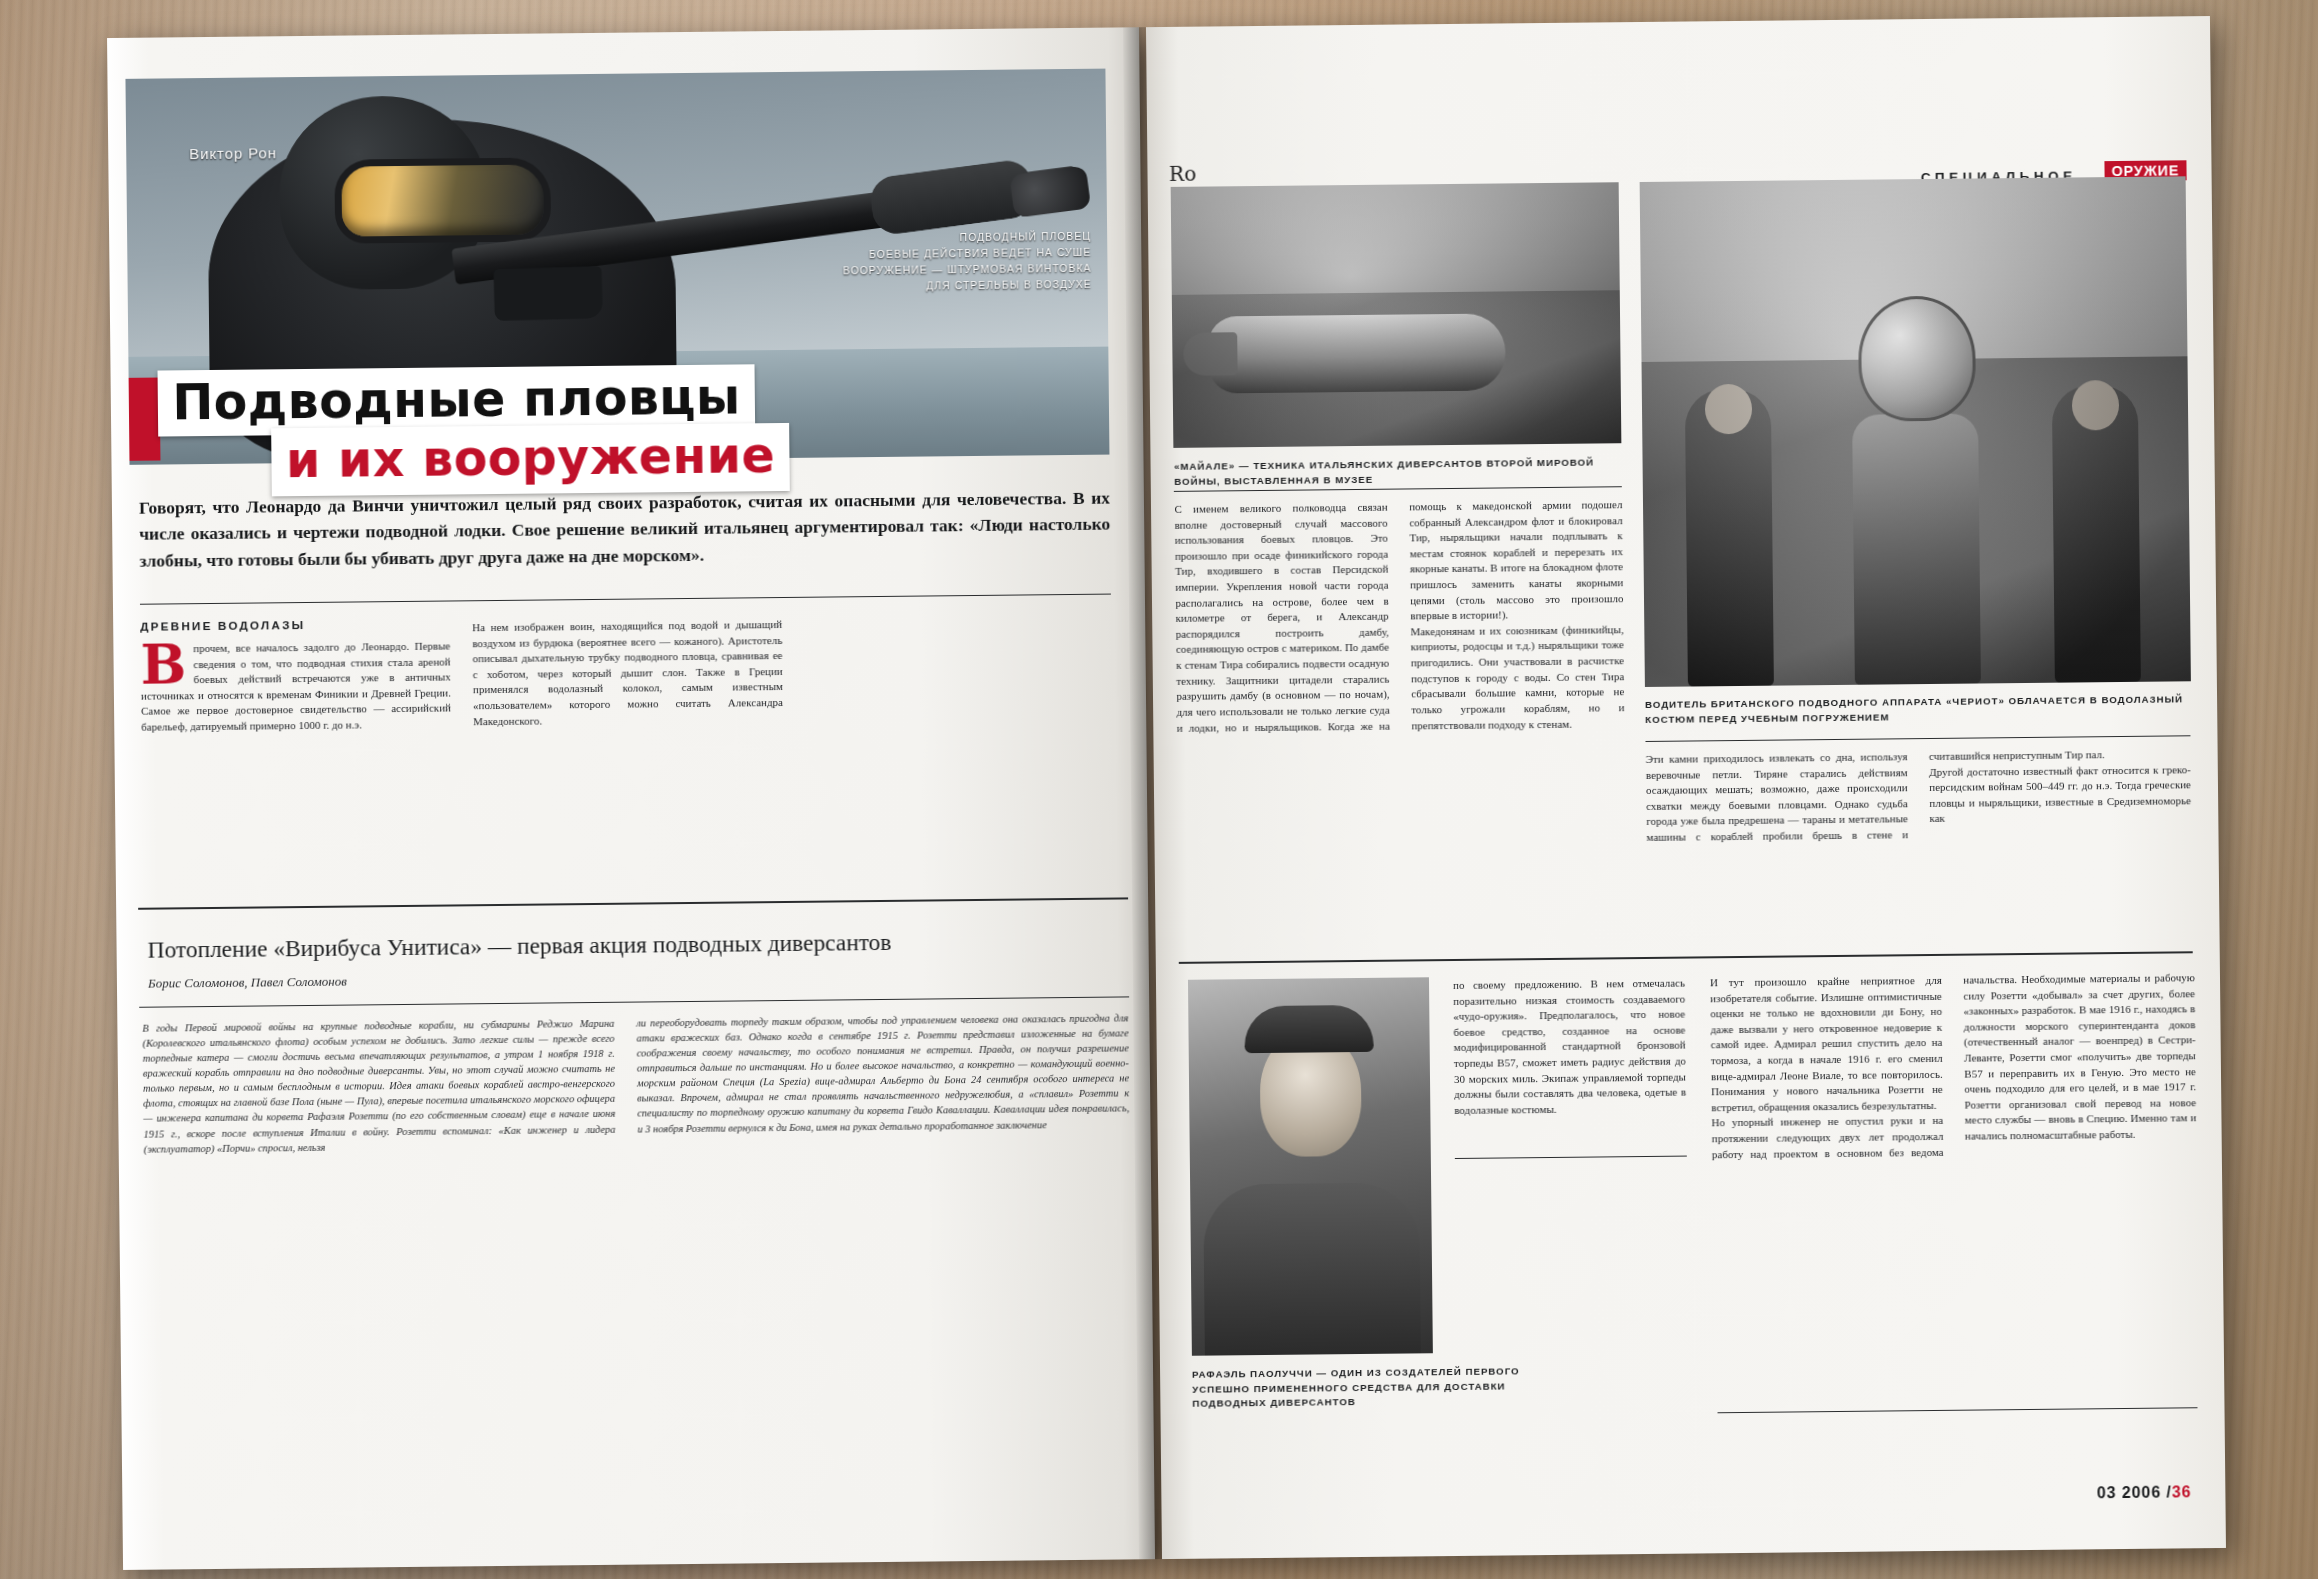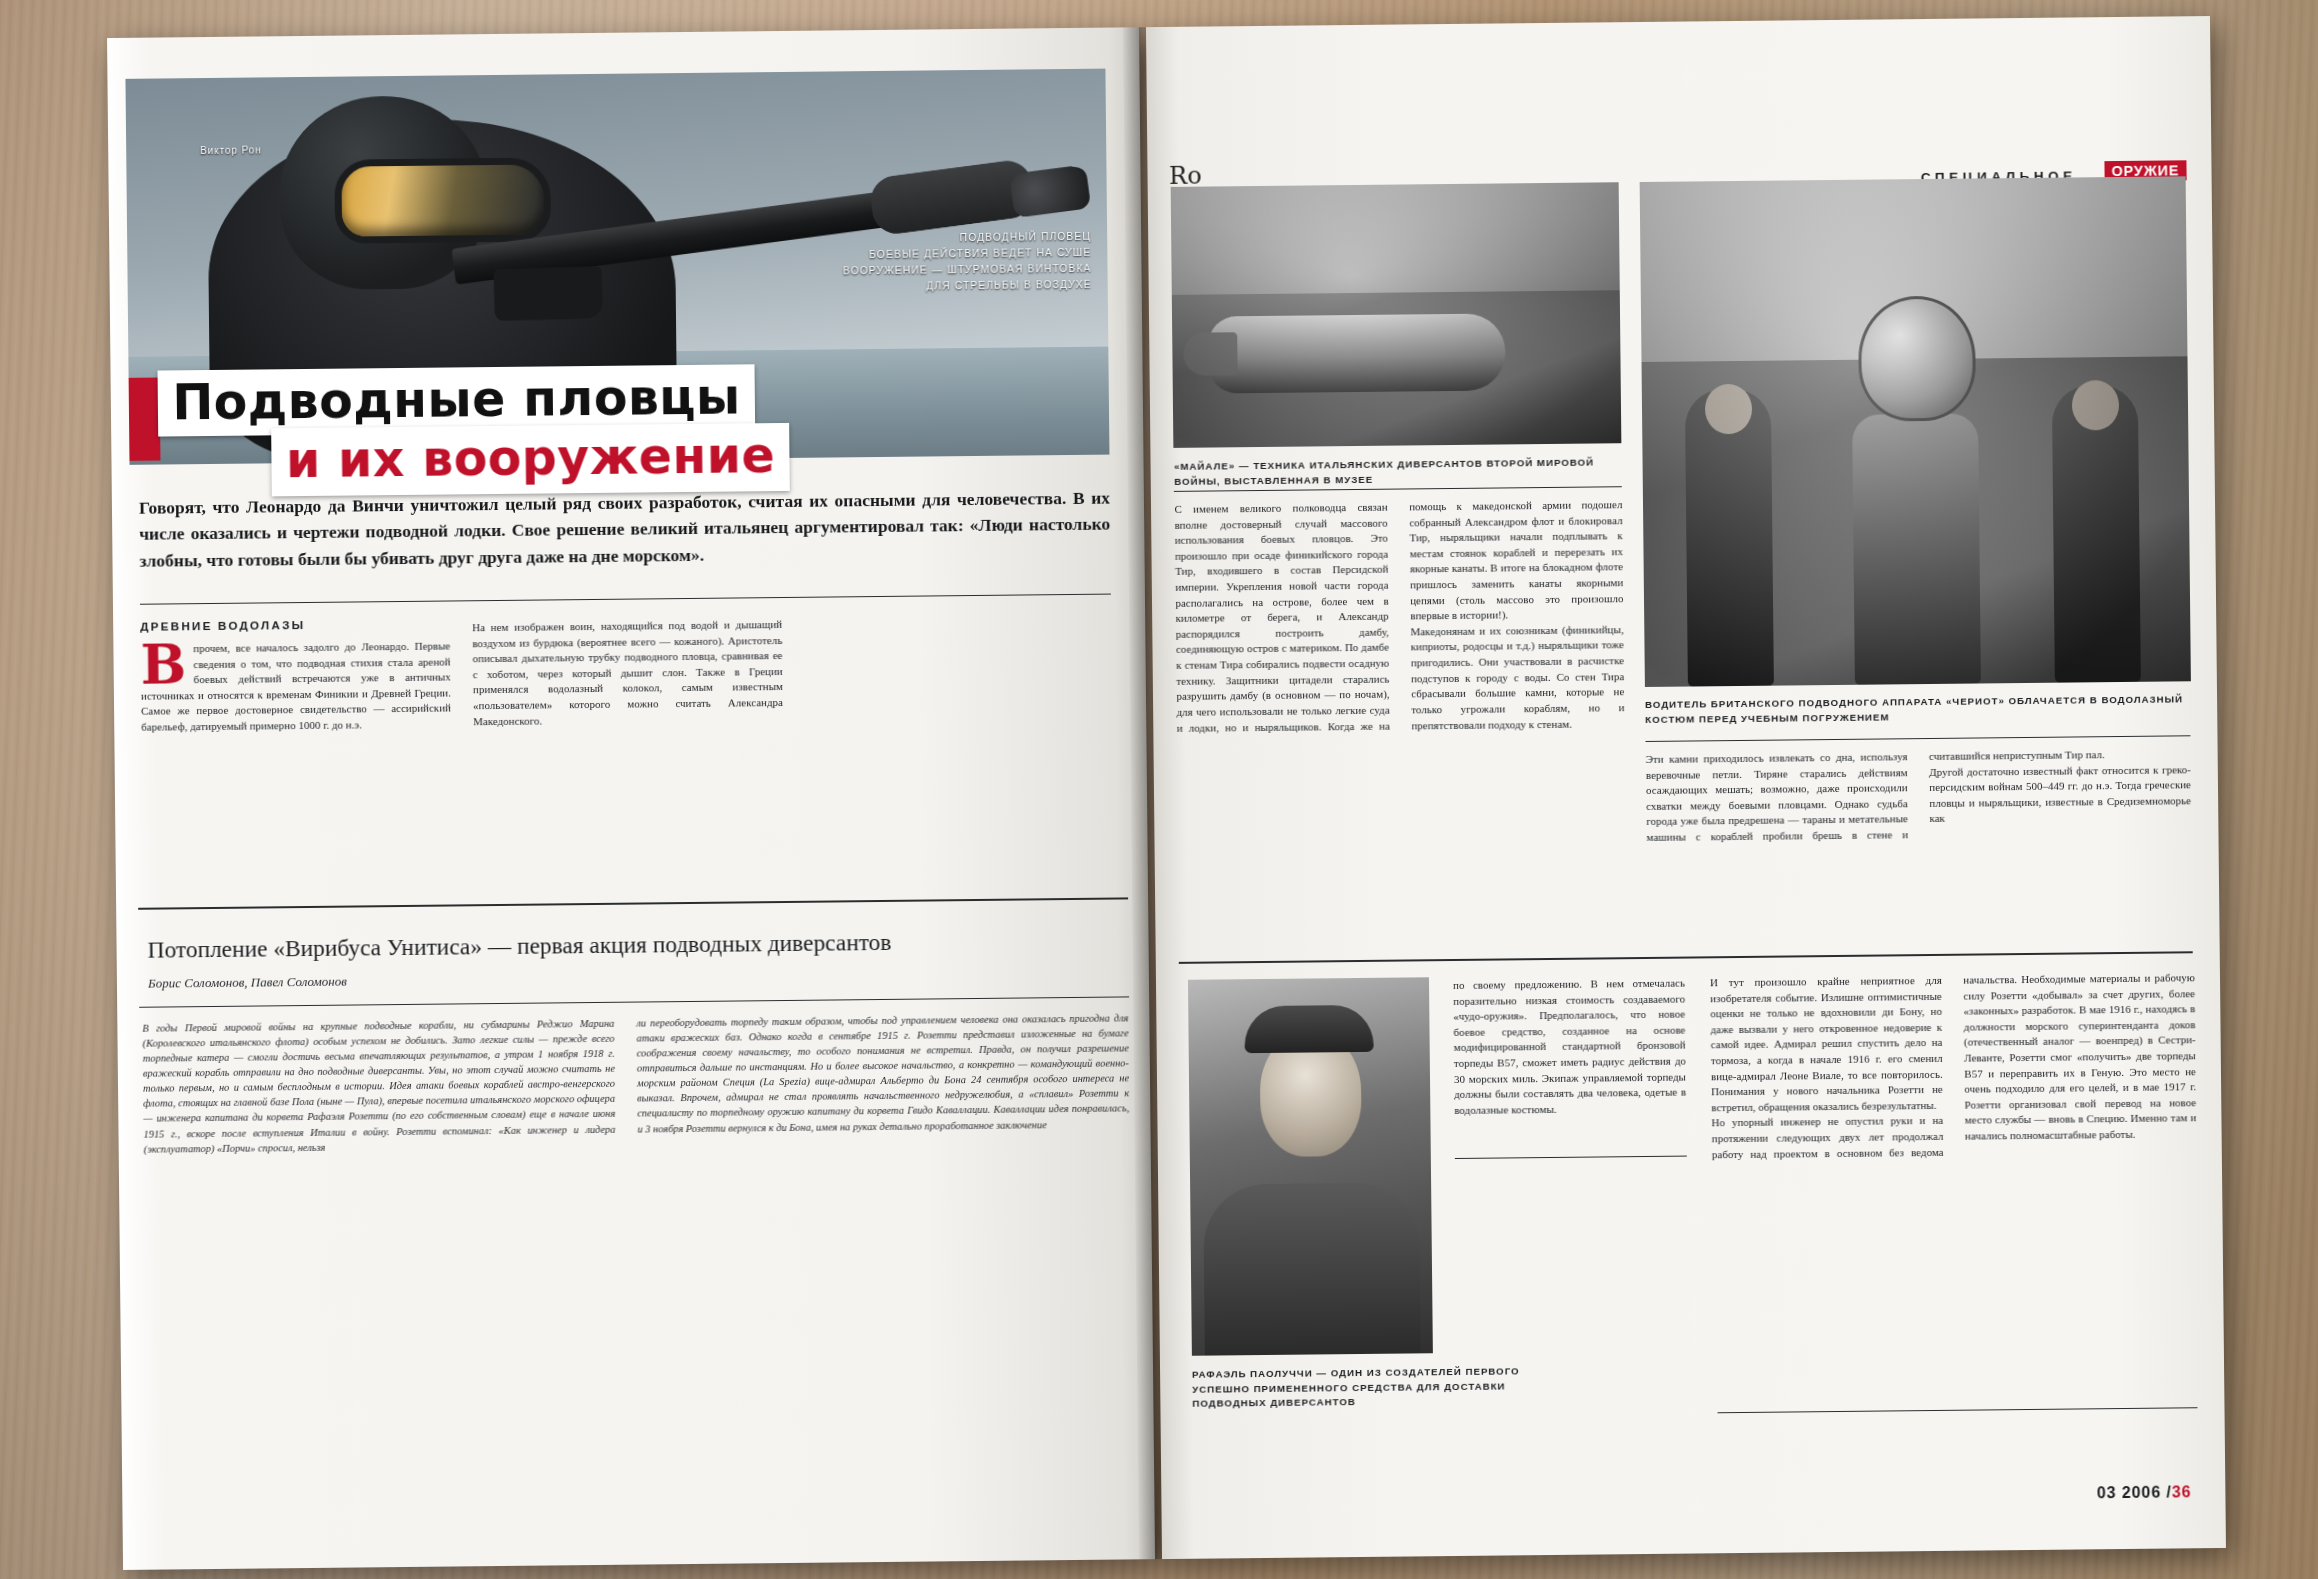--- a/index.html
+++ b/index.html
@@ -158,23 +158,23 @@
     left: 885px;
     top: 101px;
     width: 77px;
     height: 43px;
     background: radial-gradient(circle at 30% 40%, #4b4d50, #1a1b1d);
     border-radius: 12.6px;
     transform: rotate(-7deg);
   }
   .byline-author {
     position: absolute;
-    left: 74px;
+    left: 63px;
     top: 67px;
-    font-size: 10px;
+    font-size: 15px;
     letter-spacing: 0.9px;
     color: #fff;
     text-shadow: 0 0.9px 1.8px rgba(0,0,0,0.9);
   }
   .photo-caption-hero {
     position: absolute;
     right: 16px;
     top: 160px;
     width: 261px;
     text-align: right;
@@ -290,21 +290,21 @@
   }
 
   
   .magnum-logo {
     position: absolute;
     left: 21.6px;
     top: 135px;
     width: 43px;
     height: 31px;
     color: #222;
-    font-size: 24px;
+    font-size: 20px;
     font-family: "DejaVu Serif", serif;
   }
   .section-label {
     position: absolute;
     right: 25px;
     top: 151px;
     font-size: 13.5px;
     letter-spacing: 4.5px;
     color: #1b1d1f;
     font-weight: bold;

